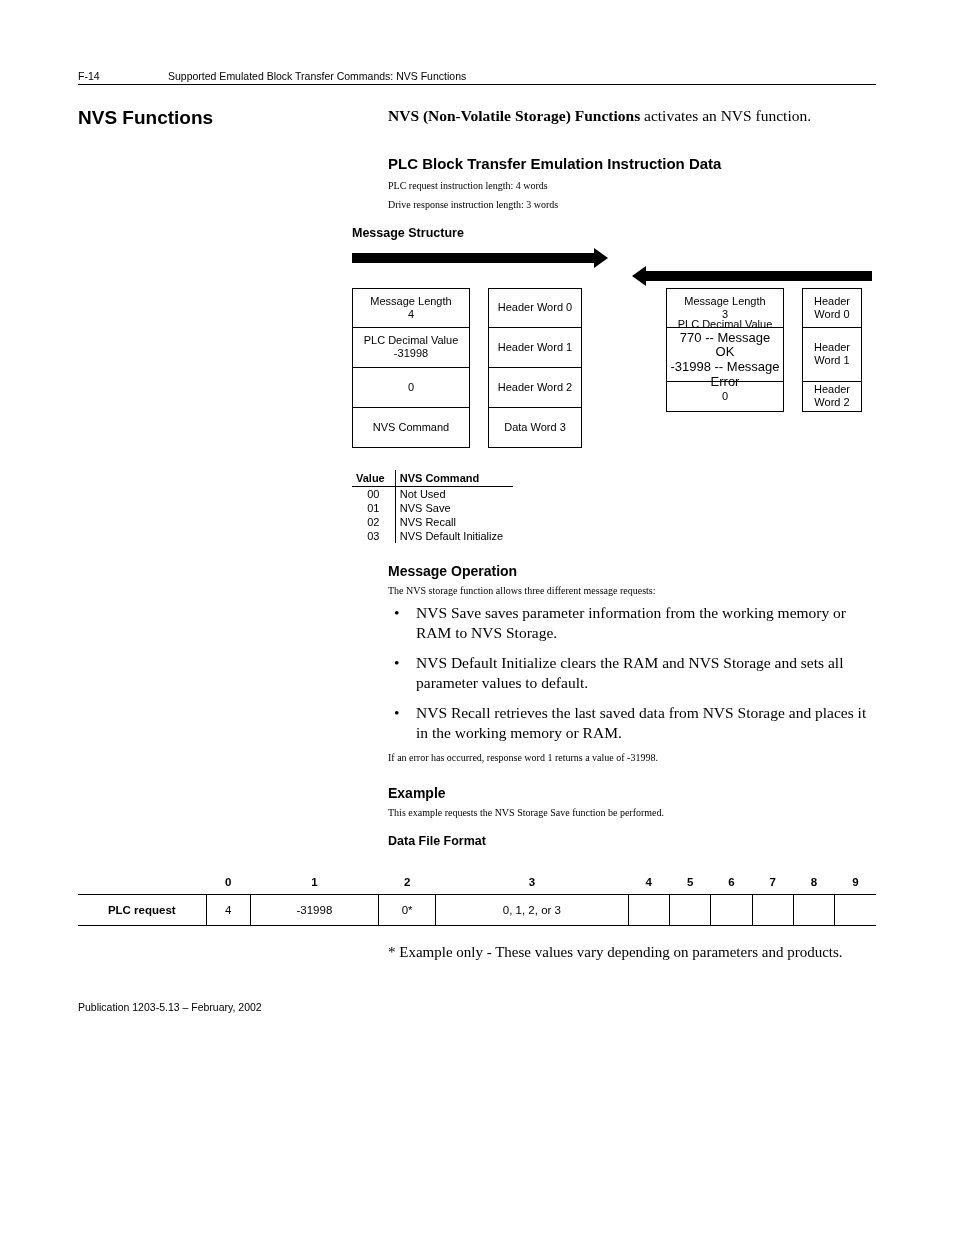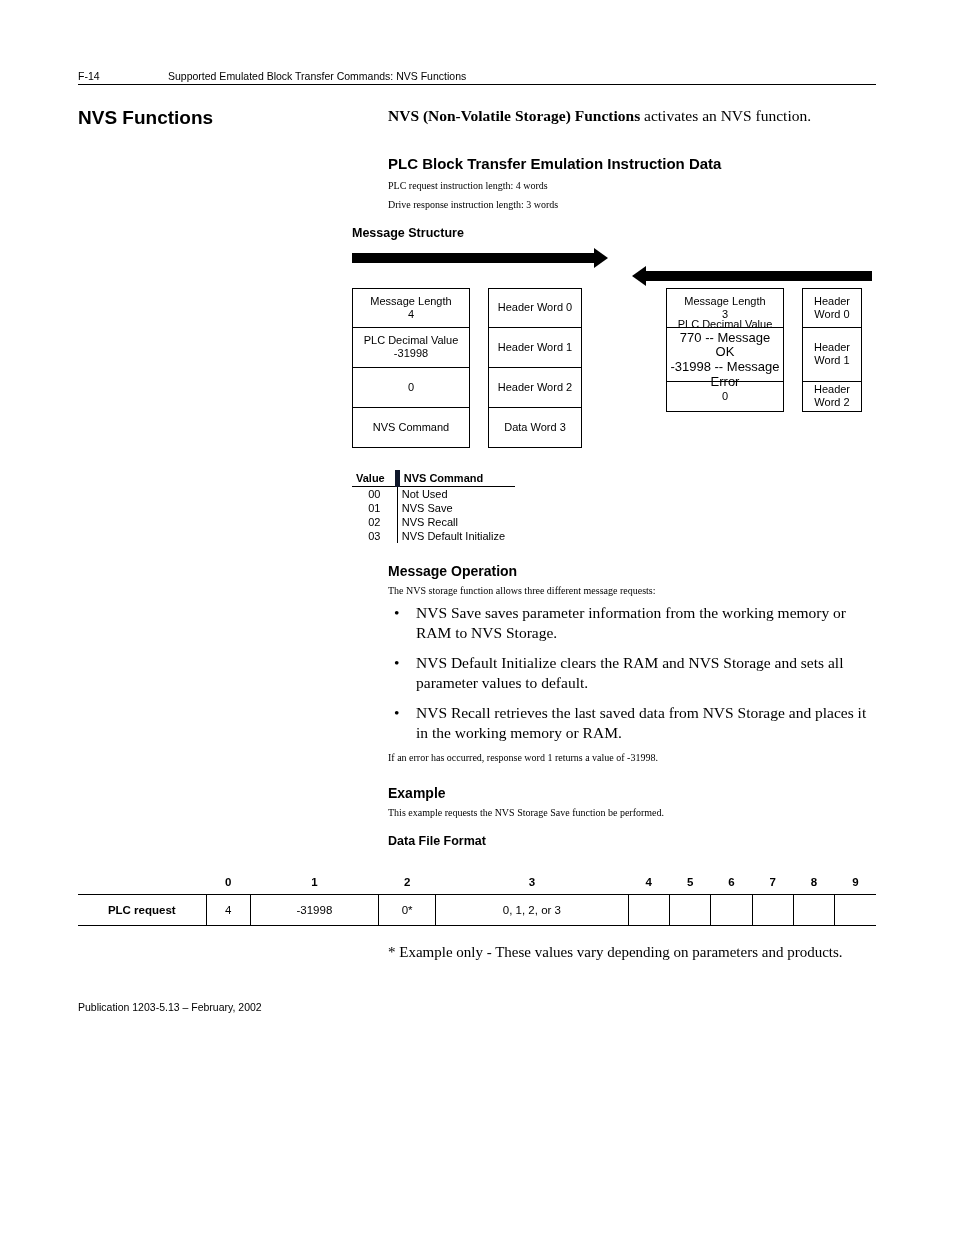--- a/index.html
+++ b/index.html
@@ -168,21 +168,21 @@
     font-family: Arial, Helvetica, sans-serif;
     font-size: 11px;
     border-collapse: collapse;
   }
   .nvs-cmd th {
     font-weight: bold;
     padding: 2px 10px 2px 4px;
     border-bottom: 1px solid #000;
     text-align: left;
   }
-  .nvs-cmd th:first-child { border-right: 5px solid #0f172a; text-align: left; }
+  .nvs-cmd th:first-child { border-right: 1px solid #0f172a; text-align: left; }
   .nvs-cmd td {
     padding: 1px 10px 1px 4px;
   }
   .nvs-cmd td:first-child { border-right: 1px solid #000; text-align: center; padding-left:8px; padding-right:8px;}
 
   
   .dff {
     width: 100%;
     border-collapse: collapse;
     font-family: Arial, Helvetica, sans-serif;

